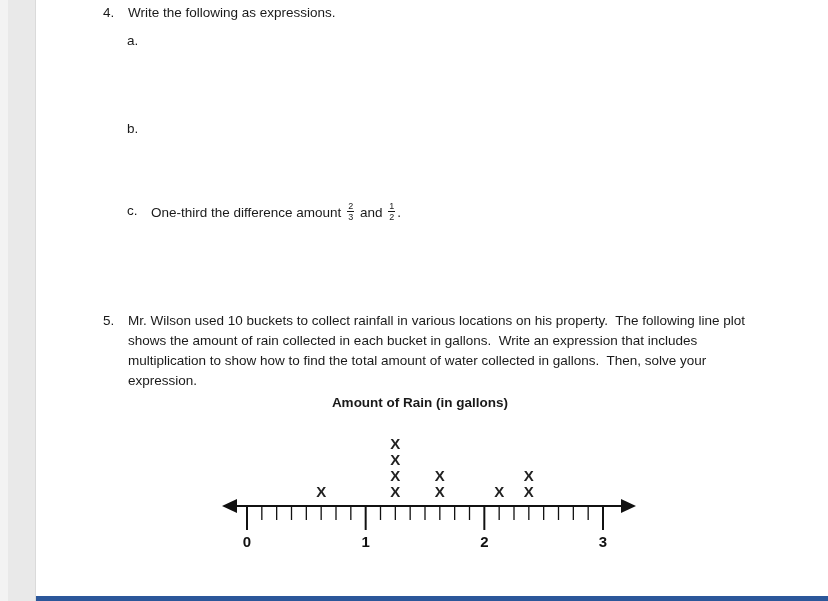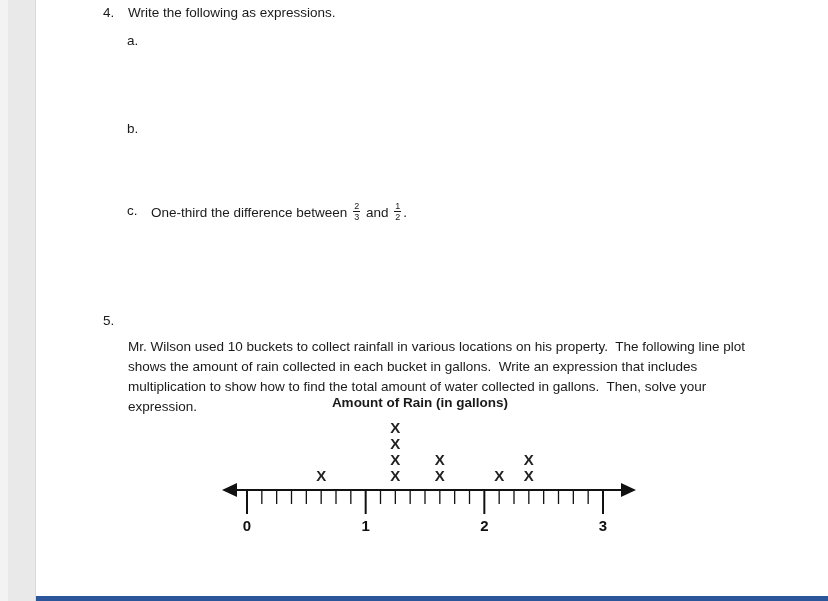--- a/index.html
+++ b/index.html
@@ -28,42 +28,41 @@
   .status-bar {
     position: absolute; left: 36px; bottom: 0; height: 5px; right: 0;
   }
   .row { position: absolute; display: flex; align-items: flex-start; }
   .qnum { width: 25px; flex: 0 0 25px; }
   .item-label { width: 24px; flex: 0 0 24px; }
   .para {
     width: 632px;
     line-height: 20px;
     white-space: pre-wrap;
-    margin-top: 26px;
   }
   .frac {
     display: inline-flex;
     flex-direction: column;
     align-items: center;
     vertical-align: middle;
     font-size: 9px;
     line-height: 1.15;
     margin: 0 2px;
     transform: translateY(-2px);
   }
   .frac .num { border-bottom: 1px solid #1a1a1a; padding: 0 1px; }
   .frac .den { padding: 0 1px; }
   .plot {
     position: absolute; left: 164px; top: 395px; width: 440px;
   }
   .plot-title {
     text-align: center;
     font-weight: bold;
     font-size: 13.5px;
-    margin-bottom: 0;
+    margin-bottom: 16px;
   }
   svg { display: block; }
 </style>
 </head>
 <body>
 
 <div class="app-strip">
   <div class="app-strip-inner"></div>
 </div>
 
@@ -78,21 +77,21 @@
     <div class="item-label">a.</div>
   </div>
 
   <div class="row" style="left:91px; top:121px;">
     <div class="item-label">b.</div>
   </div>
 
   <div class="row" style="left:91px; top:203px;">
     <div class="item-label">c.</div>
     <div>
-      <span>One-third the difference between</span>
+      <span>One-third the difference amount</span>
       <span class="frac">
           <span class="num">2</span>
           <span class="den">3</span>
         </span>
       <span>and</span>
       <span class="frac">
           <span class="num">1</span>
           <span class="den">2</span>
         </span><span>.</span>
     </div>

